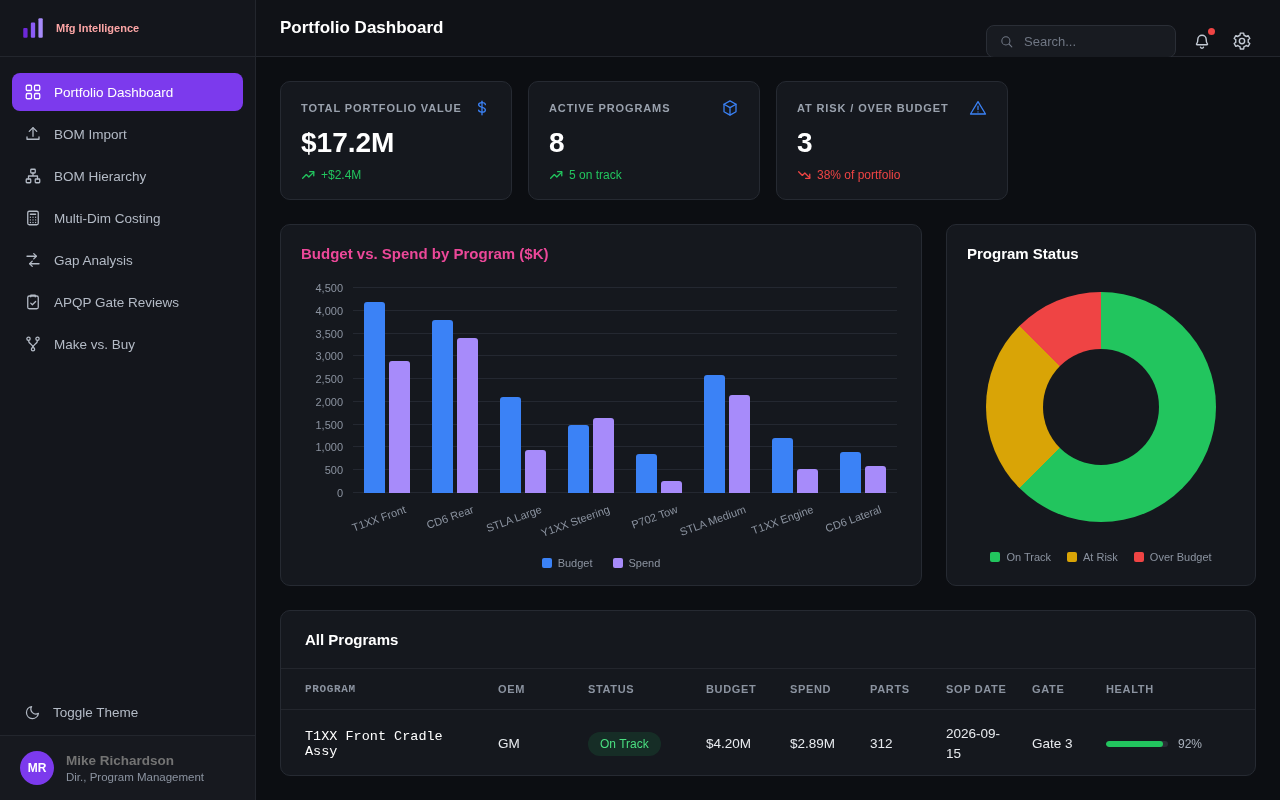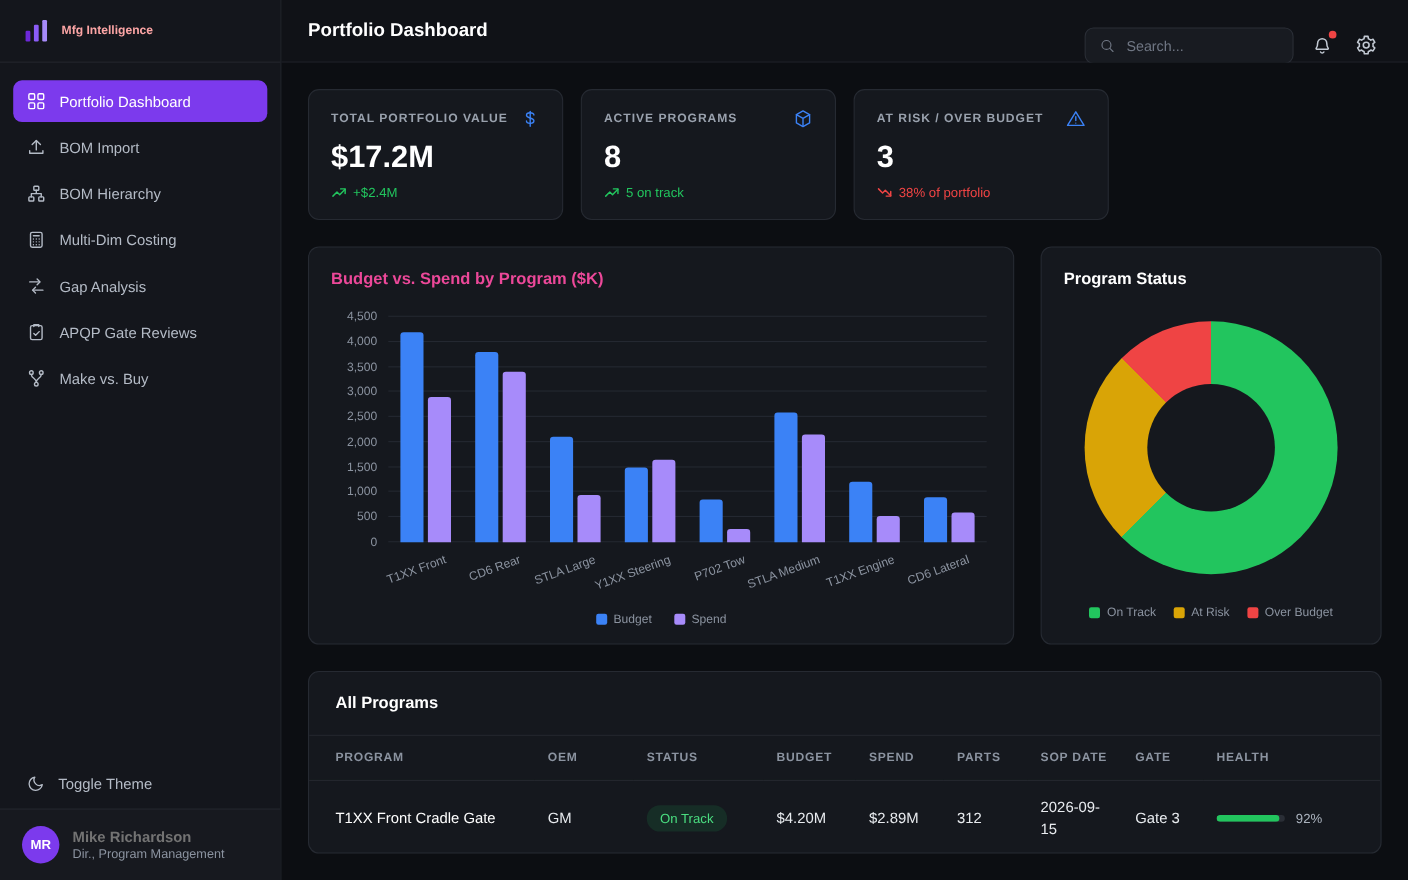--- a/index.html
+++ b/index.html
@@ -70,21 +70,21 @@
   .donut-wrap { flex:1; display:flex; align-items:center; justify-content:center; }
   .donut { width:230px; height:230px; border-radius:50%; position:relative; }
   .donut-hole { position:absolute; inset:57px; border-radius:50%; background:#15181e; }
   .donut-legend { display:flex; justify-content:center; gap:16px; font-size:11px; color:#8b93a0; padding-bottom:2px; }
   
   .table-card { padding:0; overflow:hidden; }
   .table-card h2 { padding:20px 24px; margin:0; font-size:15px; color:#fff; font-weight:bold; border-bottom:1px solid #23262d; }
   table { width:100%; border-collapse:collapse; }
   th { text-align:left; font-size:11px; letter-spacing:0.06em; color:#8b93a0; padding:14px 12px; border-bottom:1px solid #23262d; font-weight:bold; white-space:nowrap; }
   td { padding:14px 12px; font-size:13.5px; color:#e8ebef; vertical-align:middle; }
-  th:first-child, td:first-child { padding-left:24px; }
+  th:first-child, td:first-child { padding-left:24px;font-family:Liberation Mono, monospace; }
   .col-program { width:205px; } .col-oem { width:90px; } .col-status { width:118px; }
   .col-budget { width:84px; } .col-spend { width:80px; } .col-parts { width:76px; }
   .col-sop { width:86px; } .col-gate { width:74px; }
   td.sop { max-width:86px; word-break:break-word; line-height:1.45; }
   tr[data-name="table-row"] { cursor:pointer; }
   .badge { background:rgba(34,197,94,0.13); color:#4ade80; padding:5px 12px; border-radius:999px; font-size:12px; display:inline-block; white-space:nowrap; }
   .health { display:flex; align-items:center; gap:10px; }
   .track { width:62px; height:6px; background:#2a2e36; border-radius:4px; overflow:hidden; }
   .fill { height:100%; background:#22c55e; border-radius:4px; }
   .health-label { font-size:12px; color:#aab2bd; }
@@ -411,21 +411,21 @@
               <th class="col-budget" data-name="column-header-budget">BUDGET</th>
               <th class="col-spend" data-name="column-header-spend">SPEND</th>
               <th class="col-parts" data-name="column-header-parts">PARTS</th>
               <th class="col-sop" data-name="column-header-sop-date">SOP DATE</th>
               <th class="col-gate" data-name="column-header-gate">GATE</th>
               <th class="col-health" data-name="column-header-health">HEALTH</th>
             </tr>
           </thead>
         <tbody id="tbody" data-name="table-body">
             <tr data-name="table-row">
-              <td data-name="cell-program" style="color:#fff">T1XX Front Cradle Gate</td>
+              <td data-name="cell-program" style="color:#fff">T1XX Front Cradle Assy</td>
               <td data-name="cell-oem">GM</td>
               <td data-name="cell-status"><span class="badge" data-name="status-badge">On Track</span></td>
               <td data-name="cell-budget">$4.20M</td>
               <td data-name="cell-spend">$2.89M</td>
               <td data-name="cell-parts">312</td>
               <td class="sop" data-name="cell-sop-date">2026-09-15</td>
               <td data-name="cell-gate">Gate 3</td>
               <td data-name="cell-health">
                 <span class="health">
                   <span class="track" data-name="health-progress-track">

